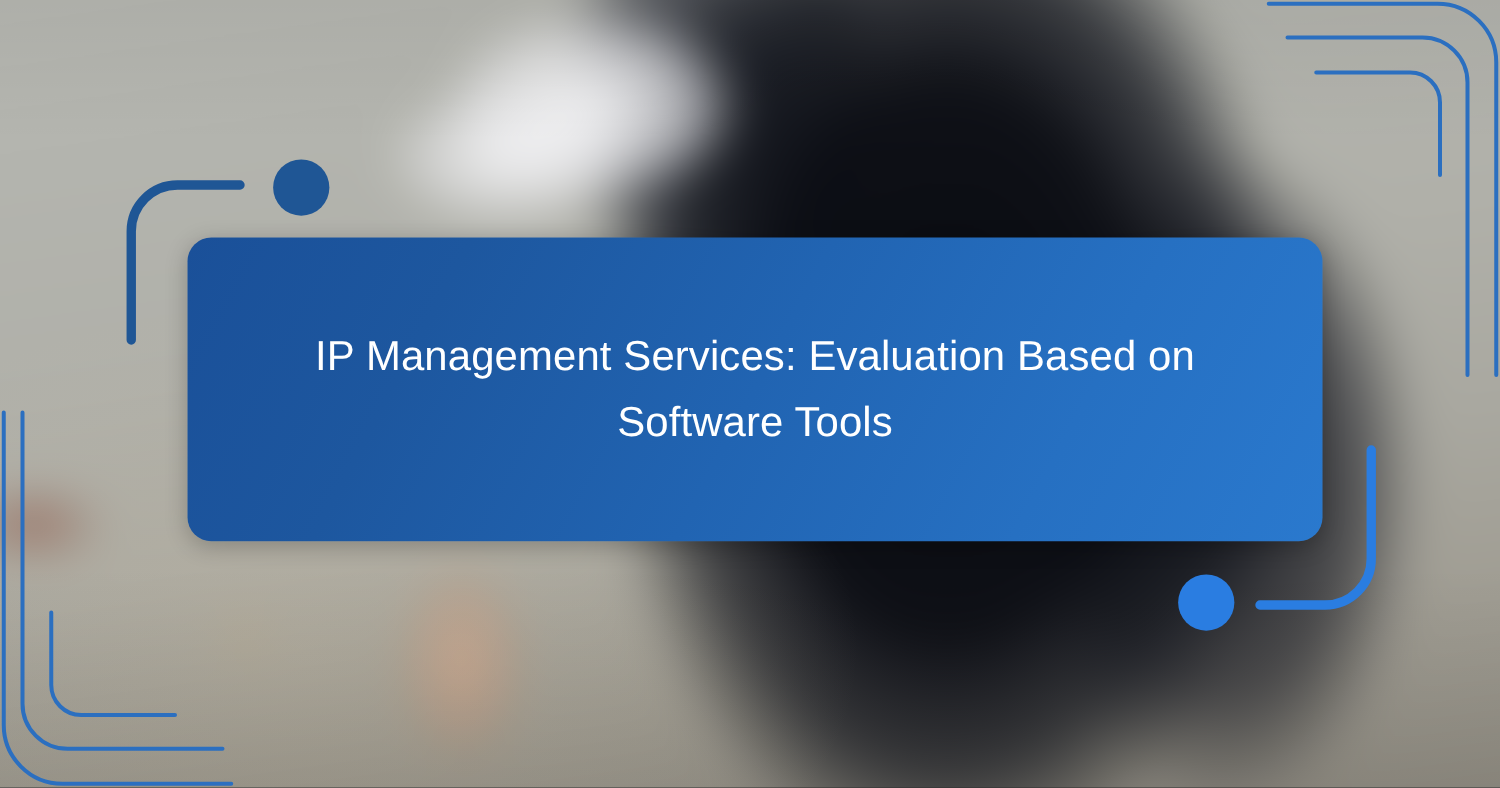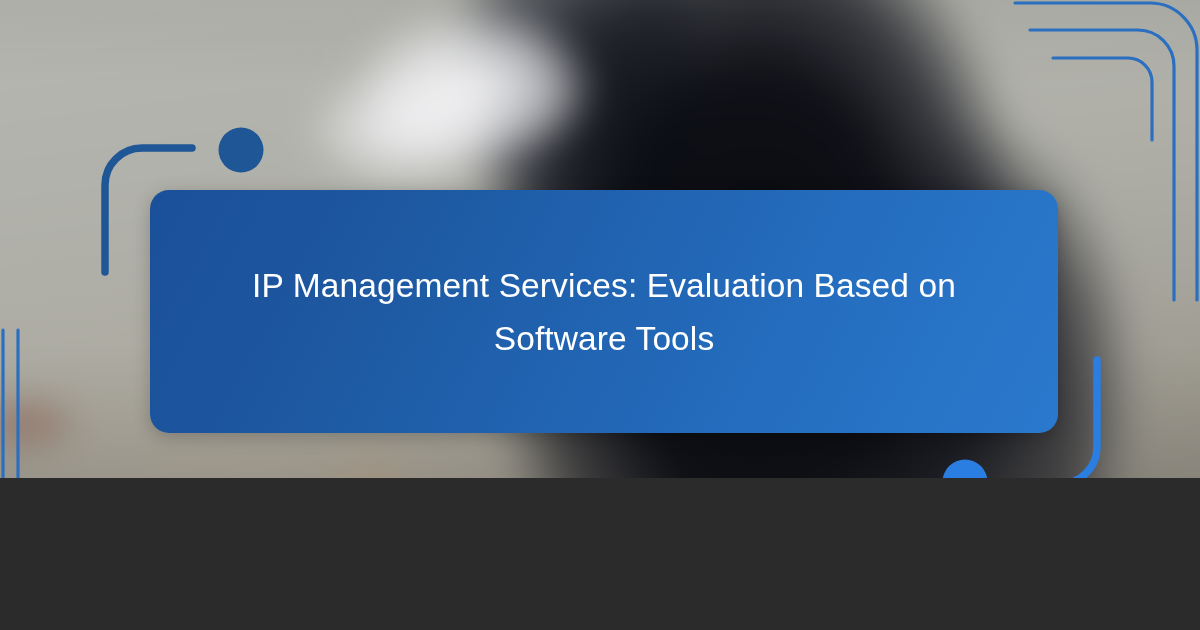--- a/index.html
+++ b/index.html
@@ -6,21 +6,21 @@
   * { margin:0; padding:0; box-sizing:border-box; }
   html, body {
     width:1200px; height:630px;
     overflow:hidden;
     background:#2b2b2b;
     font-family:"Liberation Sans", sans-serif;
   }
 
   #stage {
     position:relative;
-    width:1200px; height:478px;
+    width:1200px; height:630px;
     overflow:hidden;
   }
 
   
   .bg-photo {
     position:absolute; inset:-40px;
     background:
       
       radial-gradient(ellipse 150px 95px at 520px 135px, rgba(250,250,252,0.95) 0%, rgba(240,240,243,0.6) 55%, rgba(210,210,212,0) 78%),
       radial-gradient(ellipse 120px 70px at 455px 175px, rgba(252,252,255,0.85) 0%, rgba(235,235,240,0.4) 60%, rgba(220,220,225,0) 80%),

